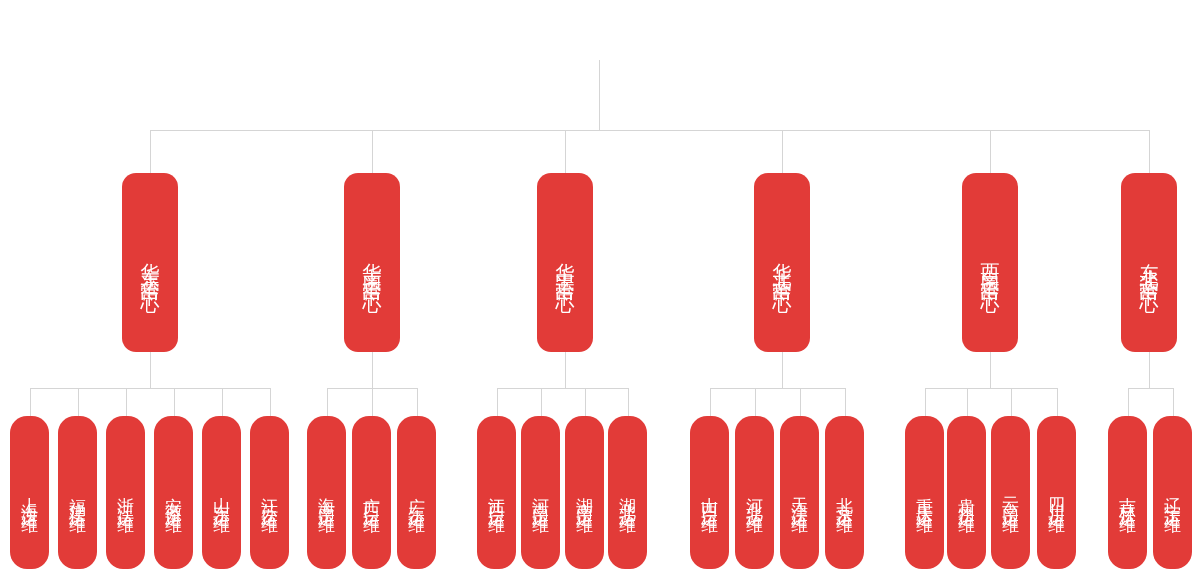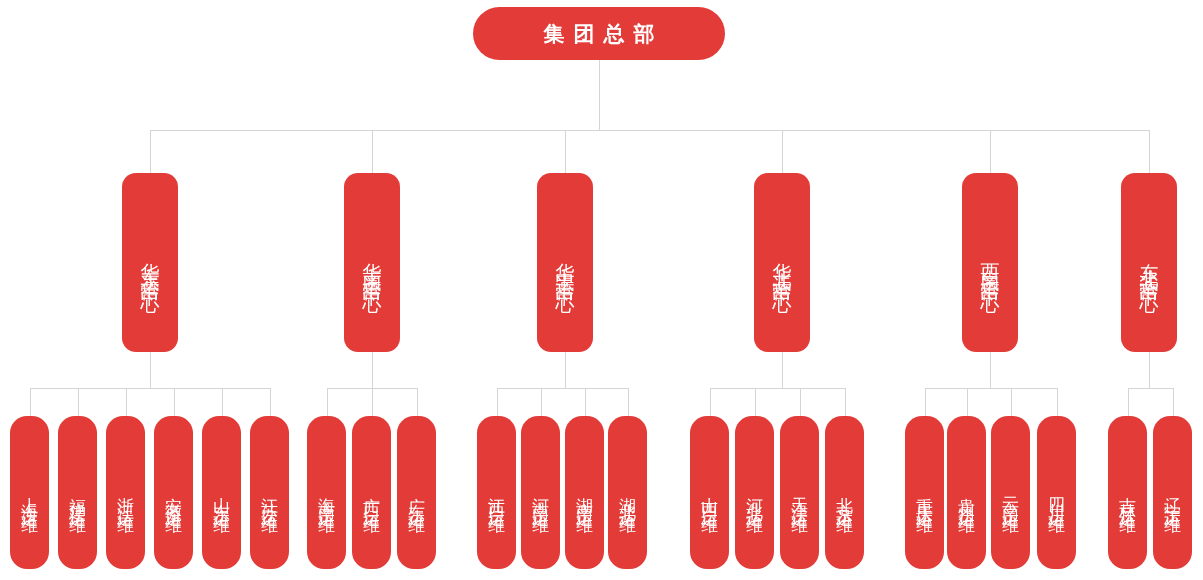--- a/index.html
+++ b/index.html
@@ -102,23 +102,20 @@
   <i class="v" style="left:755px;top:388px;height:28px"></i>
   <i class="v" style="left:800px;top:388px;height:28px"></i>
   <i class="v" style="left:845px;top:388px;height:28px"></i>
   <i class="v" style="left:925px;top:388px;height:28px"></i>
   <i class="v" style="left:967px;top:388px;height:28px"></i>
   <i class="v" style="left:1011px;top:388px;height:28px"></i>
   <i class="v" style="left:1057px;top:388px;height:28px"></i>
   <i class="v" style="left:1128px;top:388px;height:28px"></i>
   <i class="v" style="left:1173px;top:388px;height:28px"></i>
 
-  <div class="node root" style="left:473px;top:7px;width:252px;height:53px">
-    <span class="lbl">集团总部</span>
-  </div>
 
   <div class="node l2" style="left:122px">
     <span class="vtext">华东运营中心</span>
   </div>
   <div class="node l2" style="left:344px">
     <span class="vtext">华南运营中心</span>
   </div>
   <div class="node l2" style="left:537px">
     <span class="vtext">华中运营中心</span>
   </div>

